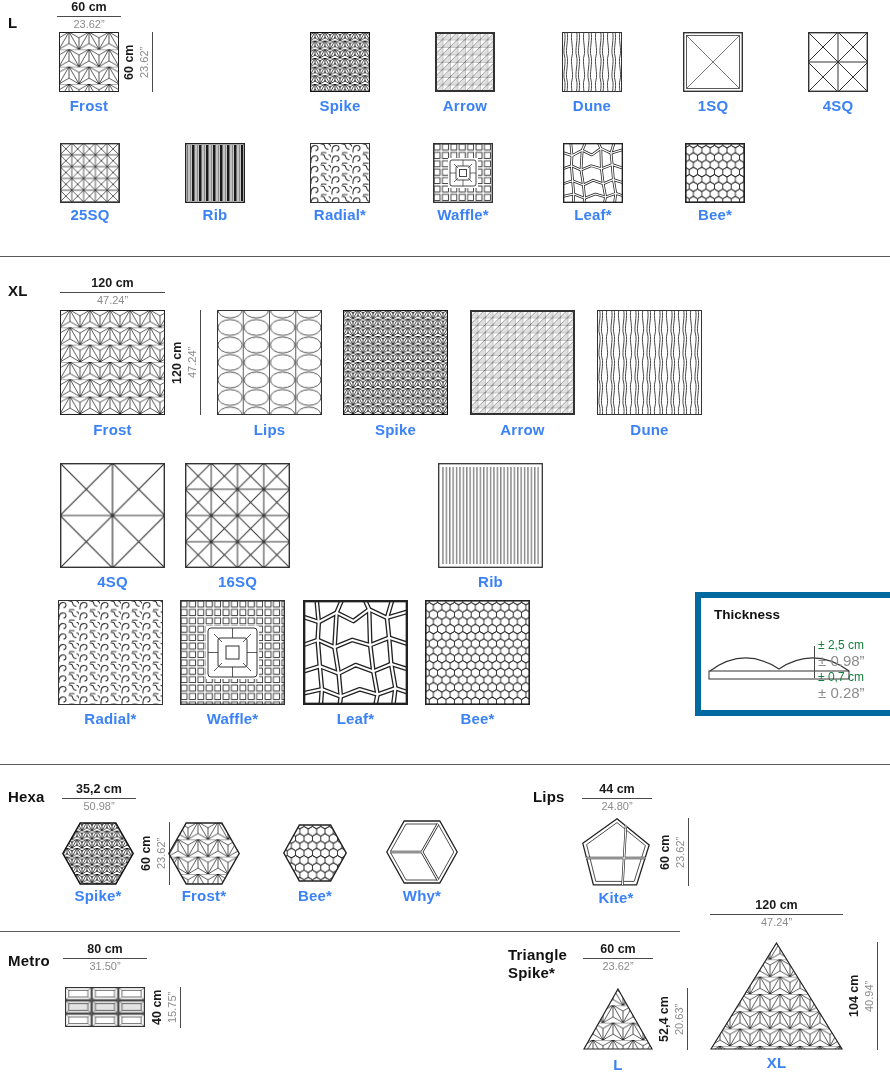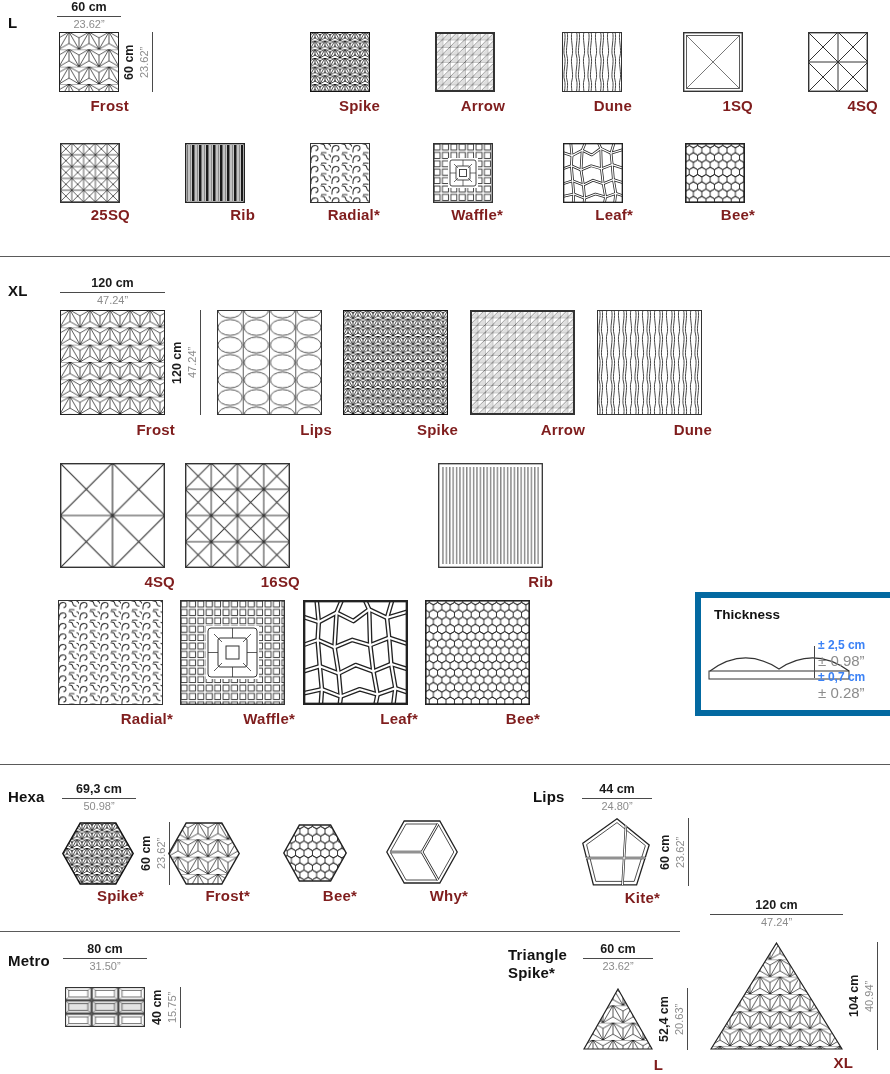--- a/index.html
+++ b/index.html
@@ -1,31 +1,31 @@
 <!DOCTYPE html>
 <html><head>
 <meta charset="utf-8">
 <style>
   html,body{margin:0;padding:0;background:#fff}
   #page{position:relative;width:890px;height:1074px;background:#fff;overflow:hidden;
         font-family:"Liberation Sans","DejaVu Sans",sans-serif;color:#111}
   .sec{position:absolute;font-size:15px;font-weight:700;color:#111;letter-spacing:.2px}
-  .pname{position:absolute;font-size:15px;font-weight:700;color:#7f1d1d;text-align:right;letter-spacing:.2px}
+  .pname{position:absolute;font-size:15px;font-weight:700;color:#3b82f6;text-align:center;letter-spacing:.2px}
   .hdim{position:absolute;text-align:center}
   .hdim .cm{font-size:12.5px;font-weight:700;color:#1a1a1a;line-height:13px;padding-bottom:2px;border-bottom:1.2px solid #4a4a4a}
   .hdim .in{font-size:11px;color:#8c8c8c;line-height:12px;padding-top:1px}
   .vdim{position:absolute;display:flex;flex-direction:row;gap:2px}
   .vdim .cm{writing-mode:vertical-rl;transform:rotate(180deg);font-size:12.5px;font-weight:700;color:#1a1a1a;text-align:center}
   .vdim .in{writing-mode:vertical-rl;transform:rotate(180deg);font-size:11px;color:#8c8c8c;text-align:center}
   .vdim .dline{width:1.2px;background:#4a4a4a;align-self:stretch}
   .panel{position:absolute}
   .divider{position:absolute;height:1.3px;background:#5a5a5a}
   .tbox{position:absolute;border:6px solid #0369a1;background:#fff}
   .ttitle{position:absolute;font-size:13.5px;font-weight:700}
-  .tcm{position:absolute;font-size:12px;font-weight:700;color:#3b82f6}
+  .tcm{position:absolute;font-size:12px;font-weight:400;color:#15803d}
   .tin{position:absolute;font-size:15px;color:#8c8c8c}
   .ttick{position:absolute;width:1px;background:#444}
 </style>
 </head>
 <body>
 
 <div id="page">
 
 <svg width="0" height="0" style="position:absolute">
 <defs>
@@ -306,21 +306,21 @@
   <div class="tin" style="left:117px;top:54px">± 0.98”</div>
   <div class="tcm" style="left:117px;top:72px">± 0,7 cm</div>
   <div class="tin" style="left:117px;top:86px">± 0.28”</div>
 </div>
 
 <div class="divider" style="left:0;top:764px;width:890px"></div>
 
 <div class="sec" style="left:8px;top:788px">Hexa</div>
 
 <div class="hdim" style="left:62px;top:783px;width:74px">
-  <div class="cm">69,3 cm</div>
+  <div class="cm">35,2 cm</div>
   <div class="in">50.98”</div>
 </div>
 <div class="vdim" style="left:139px;top:822px;height:63px">
   <span class="cm">60 cm</span>
   <span class="in">23.62”</span>
   <span class="dline"></span>
 </div>
 
 <svg class="panel" style="left:62px;top:822px" width="72" height="63">
   <path d="M0.8,31.5 L18.2,1 L53.8,1 L71.2,31.5 L53.8,62 L18.2,62 Z" fill="url(#asad)" stroke="#111" stroke-width="1.5"></path>

